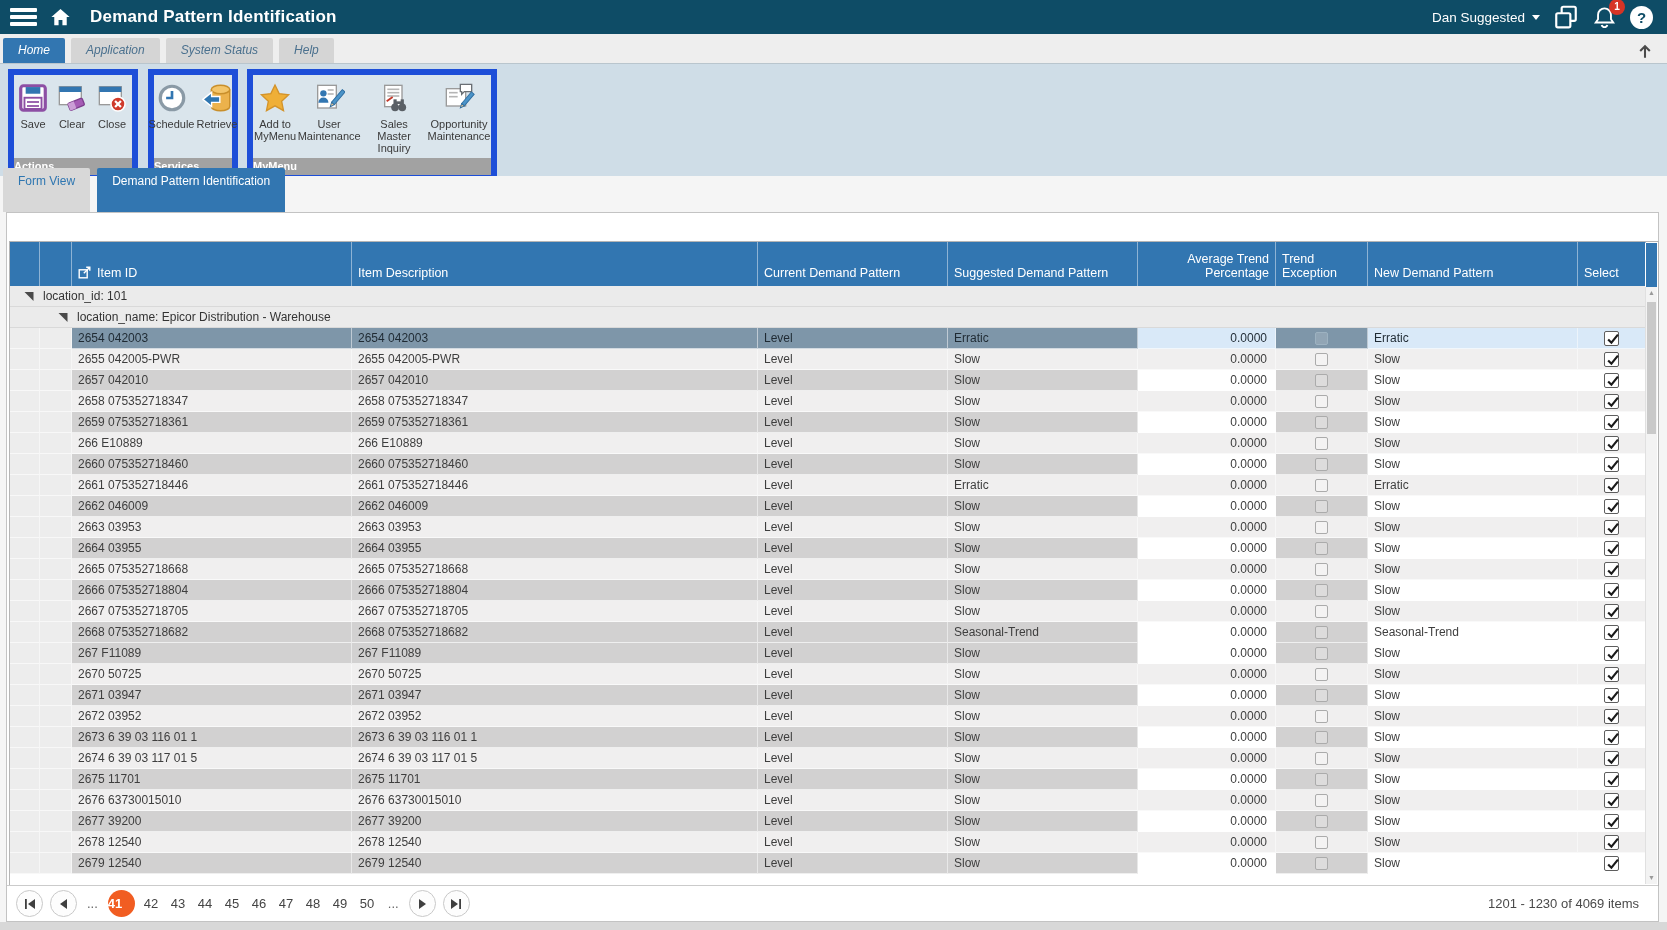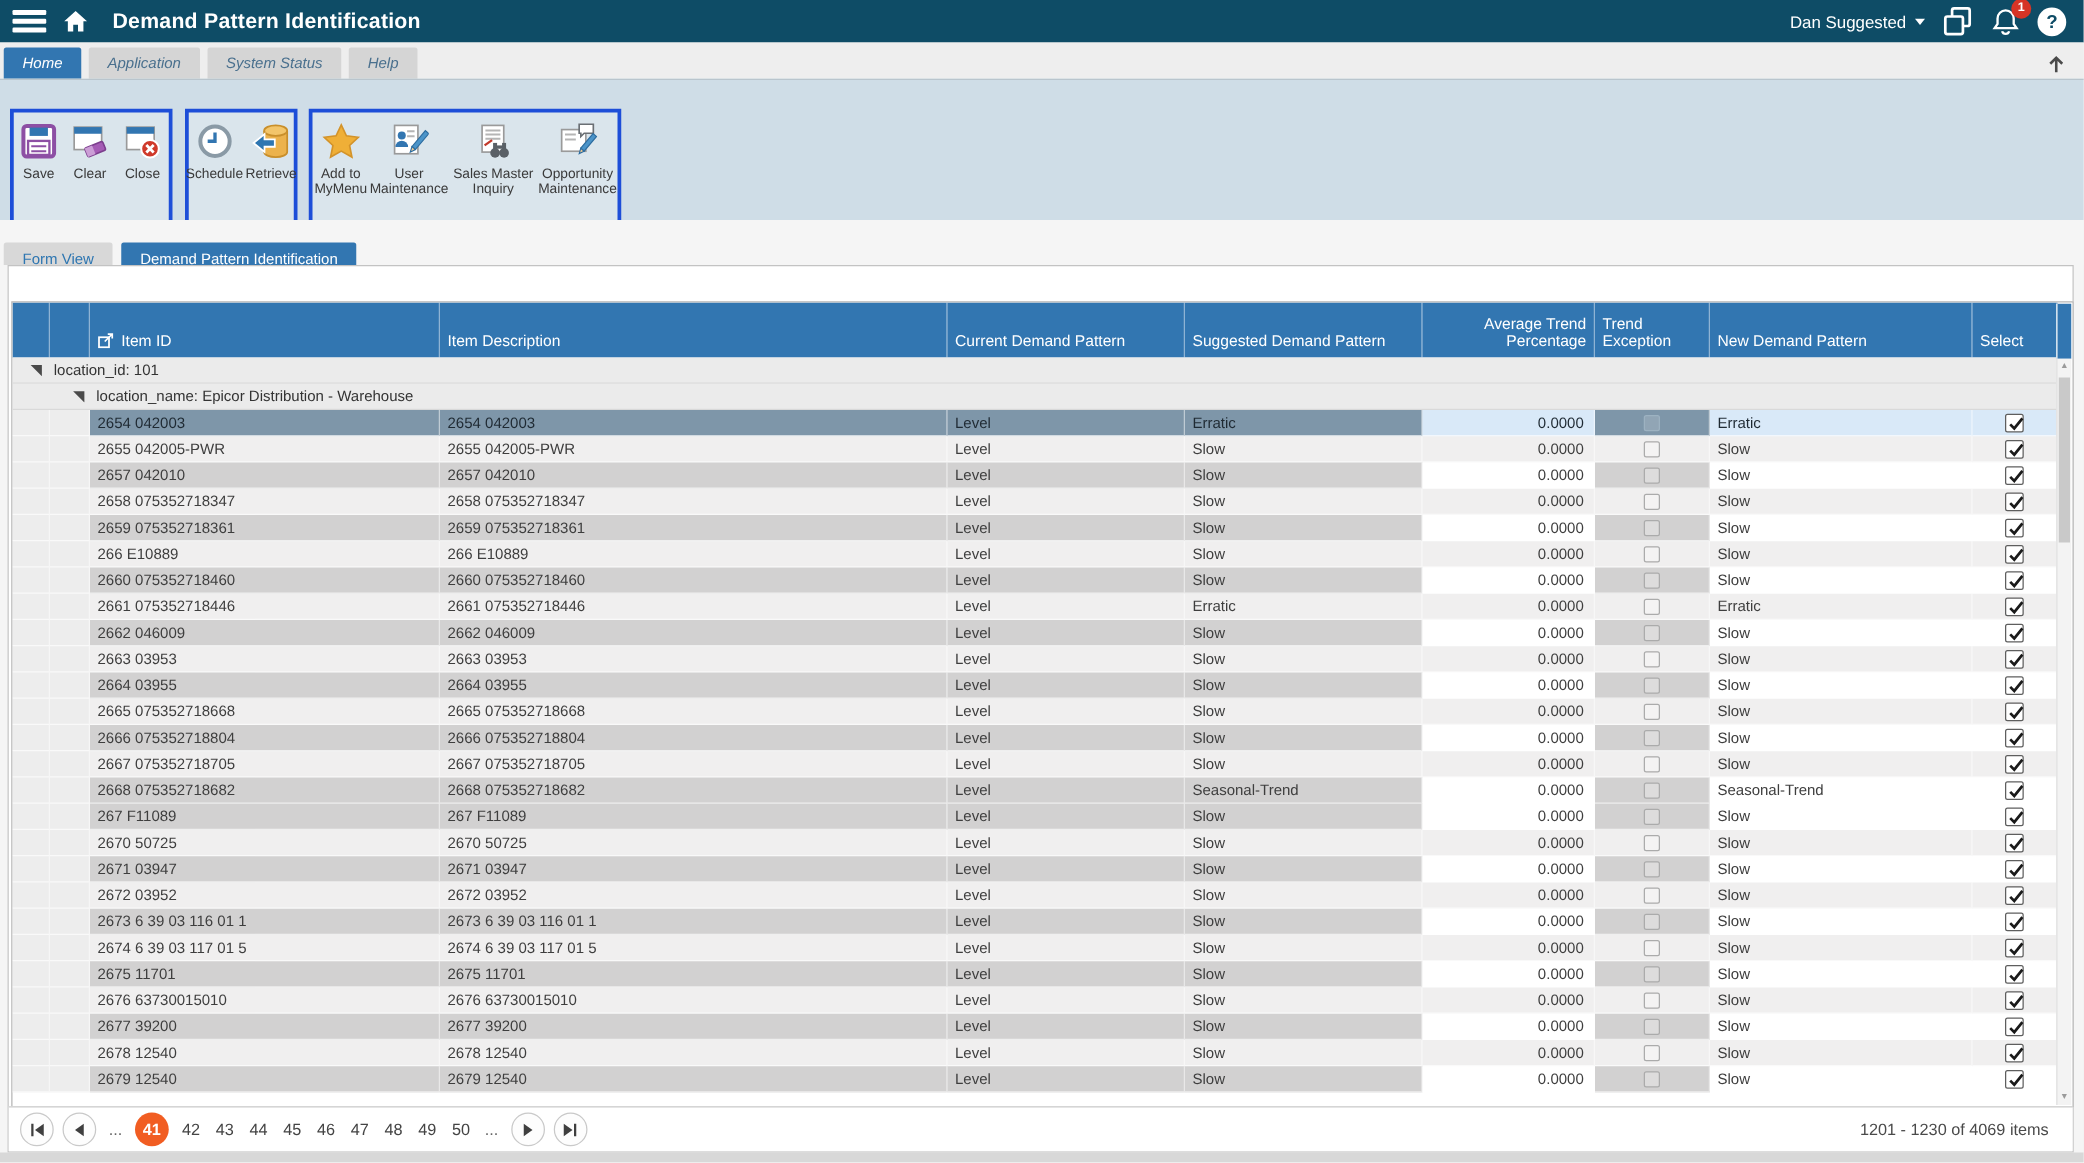--- a/index.html
+++ b/index.html
@@ -20,33 +20,33 @@
   .helpbtn { width:23px; height:23px; border-radius:50%; background:#fff; color:#0e4c66; font-weight:bold; font-size:15px; line-height:23px; text-align:center; cursor:pointer; }
 
   
   .maintabs { position:absolute; top:34px; left:0; right:0; height:29px; background:#eeeeee; display:flex; align-items:flex-end; padding-left:3px; gap:6px; }
   .mtab { height:25px; line-height:25px; padding:0 15px; font-size:12px; background:#d5d5d5; color:#4a708e; border-radius:2px 2px 0 0; cursor:pointer;font-style:italic; }
   .mtab.active { background:#3276b1; color:#fff; }
   .collapsebtn { position:absolute; right:14px; bottom:4px; cursor:pointer; display:flex; }
 
   
   .ribbon { position:absolute; top:63px; left:0; right:0; height:113px; background:#cfdde7; border-top:1px solid #b9c5cd; }
-  .rgroup { position:absolute; top:5px; height:112px; background:#dae5ec; border:3px solid #1d4ed8;margin-top:18px; }
+  .rgroup { position:absolute; top:5px; height:112px; background:#dae5ec; border:6px solid #1d4ed8; }
   .rgroup.g-actions { left:8px;   width:130px; }
   .rgroup.g-services { left:148px; width:90px; }
   .rgroup.g-mymenu { left:247px;  width:250px; }
   .rbuttons { display:flex; justify-content:center; padding-top:3px; }
   .rbtn { display:flex; flex-direction:column; align-items:center; background:none; border:none; cursor:pointer; padding:2px 1px 0; font-family:inherit; }
   .rbtn .icn { height:36px; display:flex; align-items:center; }
   .rbtn .lbl { font-size:11px; line-height:12px; color:#3a3a3a; text-align:center; margin-top:2px; }
   .rlabel { position:absolute; bottom:0; left:0; right:0; height:17px; background:#a2a2a2; color:#fff; font-size:11px; font-weight:bold; line-height:17px; }
 
   
   .doctabs { position:absolute; top:176px; left:0; right:0; height:36px; background:#f5f5f5; display:flex; align-items:flex-end; padding-left:3px; gap:7px; }
-  .dtab { height:18px; line-height:26px; padding:0 15px; font-size:12px; background:#d8d8d8; color:#2e76b1; border-radius:2px 2px 0 0; cursor:pointer; }
+  .dtab { height:44px; line-height:26px; padding:0 15px; font-size:12px; background:#d8d8d8; color:#2e76b1; border-radius:2px 2px 0 0; cursor:pointer; }
   .dtab.active { background:#3276b1; color:#fff; }
 
   
   .panel { position:absolute; top:212px; left:6px; width:1653px; height:710px; background:#fff; border:1px solid #c3c3c3; }
   .bottomstrip { position:absolute; top:922px; left:0; right:0; height:8px; background:#d8d8d8; }
 
   
   .gridwrap { position:absolute; left:2px; top:28px; width:1650px; height:645px; border:1px solid #b5b5b5; overflow:hidden; background:#fff; }
   table.grid { border-collapse:separate; border-spacing:0; table-layout:fixed; width:1636px; }
   .grid th { background:#3276b1; color:#fff; font-size:12.5px; font-weight:400; text-align:left; vertical-align:bottom; padding:3px 6px 6px; height:44px; border-right:1px solid rgba(255,255,255,.45); white-space:normal; }
@@ -78,21 +78,21 @@
   .vs-arrow { position:absolute; left:0; width:11px; text-align:center; font-size:7px; color:#9a9a9a; line-height:12px; height:12px; }
   .vs-arrow.up { top:0; }
   .vs-arrow.down { bottom:0; }
   .vs-thumb { position:absolute; left:1px; width:9px; top:15px; height:132px; background:#c9c9c9; }
 
   
   .pager { position:absolute; left:0; right:0; bottom:0; height:36px; background:#fff; border-top:1px solid #cbcbcb; display:flex; align-items:center; gap:7px; padding-left:9px; }
   .pbtn { width:27px; height:27px; border-radius:50%; border:1px solid #c9c9c9; background:#fdfdfd; display:flex; align-items:center; justify-content:center; cursor:pointer; padding:0; }
   .dots { font-size:13px; color:#666; margin:0 3px; }
   .pages { display:flex; align-items:center; gap:9px; }
-  .page { min-width:18px; text-align:center; font-size:13px; color:#444; line-height:27px; cursor:pointer; }
+  .page { min-width:18px; text-align:left; font-size:13px; color:#444; line-height:27px; cursor:pointer; }
   .page.cur { background:#f15d22; color:#fff; border-radius:50%; width:27px; min-width:27px; font-weight:bold; }
   .pstatus { position:absolute; right:19px; font-size:13px; color:#4a4a4a; }
 </style>
 </head>
 <body>
 
 <div class="app">
 
   <header class="topbar">
     <div class="hamburger">

